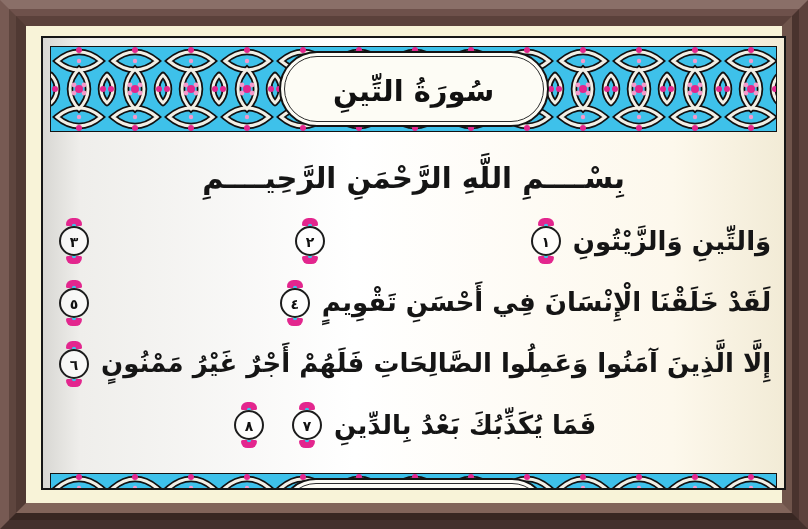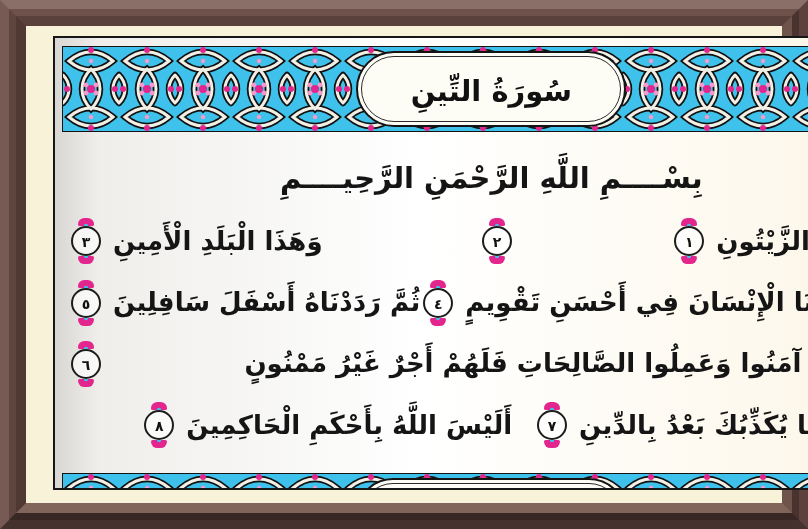--- a/index.html
+++ b/index.html
@@ -23,21 +23,21 @@
     border:10px solid;
     border-color:#5b413b #6f544b #81645a #503933;
   }
   
   .mat {
     width:100%; height:100%;
     background:#f8f3d8;
     padding:10px 17px 13px 15px;
   }
   
-  .book { width:100%; height:100%; display:flex;margin-left:12px; }
+  .book { width:100%; height:100%; display:flex; }
   .page {
     flex:1; height:100%;
     border:2px solid #161616;
     background:linear-gradient(90deg,#d8d7d3 0,#efeeeb 5%,#ffffff 42%,#fdf8ec 85%,#f2ebd6 100%);
     display:flex; flex-direction:column;
     padding:5px 5px 0 5px;
   }
   .cover-line { width:4px; height:99.5%; background:#1c2544; }
 
   
@@ -189,36 +189,34 @@
               <span class="ayah">
                       <span class="num">١</span>
                     </span>
             </span>
             <span class="seg">
               <span class="ayah">
                       <span class="num">٢</span>
                     </span>
             </span>
             <span class="seg">
-              <span class="vtext">وَهَذَا الْبَلَدِ الْأَمِينِ</span>
               <span class="ayah">
                       <span class="num">٣</span>
                     </span>
             </span>
           </div>
 
           <div class="verse-line">
             <span class="seg">
               <span class="vtext">لَقَدْ خَلَقْنَا الْإِنْسَانَ فِي أَحْسَنِ تَقْوِيمٍ</span>
               <span class="ayah">
                       <span class="num">٤</span>
                     </span>
             </span>
             <span class="seg">
-              <span class="vtext">ثُمَّ رَدَدْنَاهُ أَسْفَلَ سَافِلِينَ</span>
               <span class="ayah">
                       <span class="num">٥</span>
                     </span>
             </span>
           </div>
 
           <div class="verse-line">
             <span class="seg spread">
               <span class="vtext">إِلَّا الَّذِينَ آمَنُوا وَعَمِلُوا الصَّالِحَاتِ فَلَهُمْ أَجْرٌ غَيْرُ مَمْنُونٍ</span>
               <span class="ayah">
@@ -228,21 +226,20 @@
           </div>
 
           <div class="verse-line centered">
             <span class="seg">
               <span class="vtext">فَمَا يُكَذِّبُكَ بَعْدُ بِالدِّينِ</span>
               <span class="ayah">
                       <span class="num">٧</span>
                     </span>
             </span>
             <span class="seg">
-              <span class="vtext">أَلَيْسَ اللَّهُ بِأَحْكَمِ الْحَاكِمِينَ</span>
               <span class="ayah">
                       <span class="num">٨</span>
                     </span>
             </span>
           </div>
 
         </div>
 
         <div class="band-clip">
           <div class="band">

